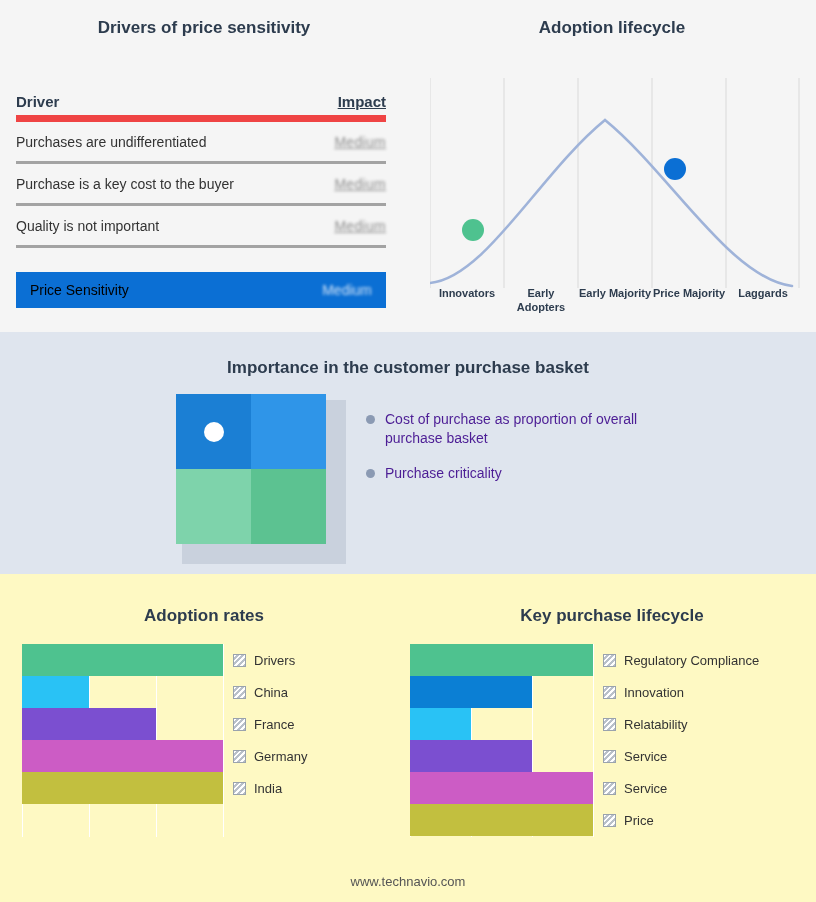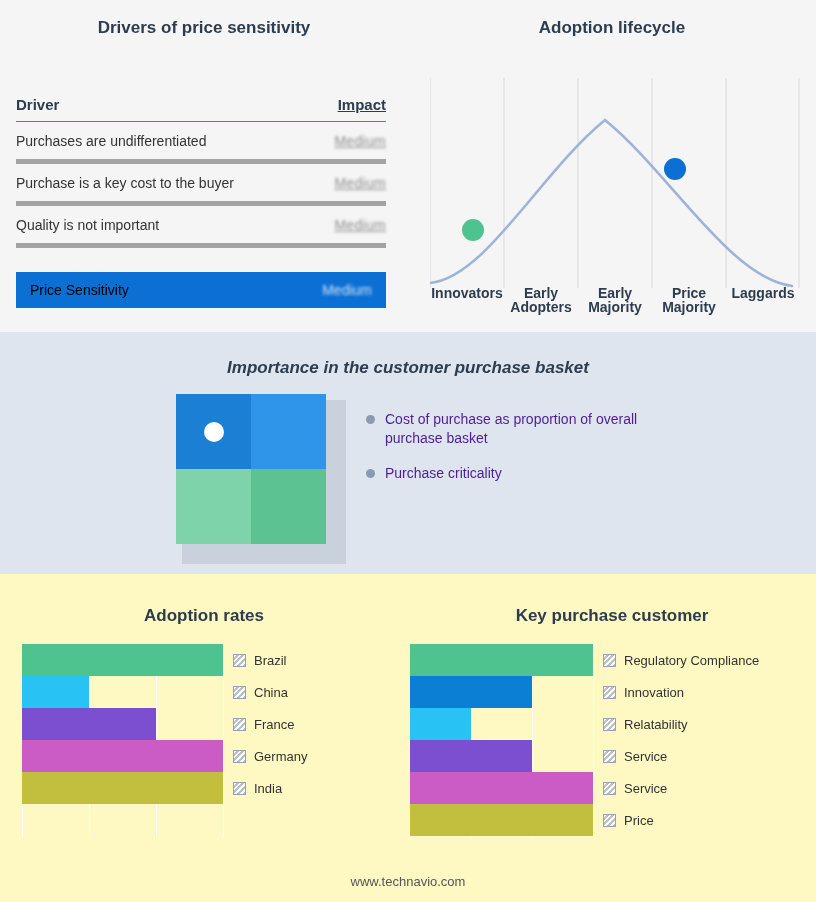--- a/index.html
+++ b/index.html
@@ -21,45 +21,45 @@
     text-align: center;
   }
 
   
   .band-top { position: absolute; left: 0; top: 0; width: 816px; height: 332px; background: #f5f5f5; }
 
   .drivers { position: absolute; left: 0; top: 0; width: 408px; height: 332px; }
   .drivers .panel-title { position: absolute; left: 0; top: 18px; width: 408px; }
 
   .drivers-table { position: absolute; left: 16px; top: 88px; width: 370px; }
-  .dt-row { display: flex; align-items: center; height: 42px; border-bottom: 5px solid #a3a3a3; }
-  .dt-head { height: 34px; border-bottom: 1px solid #ef4444; }
+  .dt-row { display: flex; align-items: center; height: 42px; border-bottom: 3px solid #a3a3a3; }
+  .dt-head { height: 34px; border-bottom: 7px solid #ef4444; }
   .dt-head .dt-c1, .dt-head .dt-c2 { font-weight: bold; font-size: 15px; color: #2d3c4e; }
   .dt-c1 { flex: 1; font-size: 14px; color: #333; }
   .dt-c2 { width: 86px; text-align: right; font-size: 14px; text-decoration: underline; }
   .blurred { color: #8e8e8e; filter: blur(1.7px); letter-spacing: .3px; }
   .dt-total {
     position: absolute; left: 16px; top: 272px; width: 370px; height: 36px;
     background: #0b6fd4; display: flex; align-items: center; padding: 0 14px;
   }
   .dt-total .t-label { flex: 1; color: #000000; font-size: 14px; }
   .dt-total .t-value { width: 86px; text-align: right; color: #cfe2f7; font-size: 14px; filter: blur(1.7px); }
 
   
   .lifecycle { position: absolute; left: 408px; top: 0; width: 408px; height: 332px; }
   .lifecycle .panel-title { position: absolute; left: 0; top: 18px; width: 408px; }
   .lc-chart { position: absolute; left: 22px; top: 78px; width: 370px; height: 210px; }
   .lc-labels { position: absolute; left: 22px; top: 286px; width: 370px; height: 40px; display: flex; }
   .lc-lab {
-    flex: 1; text-align: center; font-size: 14px; font-weight: bold; color: #2d3c4e; line-height: 14px;
+    flex: 1; text-align: center; font-size: 11px; font-weight: bold; color: #2d3c4e; line-height: 14px;
   }
 
   
   .band-mid { position: absolute; left: 0; top: 332px; width: 816px; height: 242px; background: #dfe5ee; }
-  .band-mid .panel-title { position: absolute; left: 0; top: 26px; width: 816px; font-style: italic; }
+  .band-mid .panel-title { position: absolute; left: 0; top: 26px; width: 816px; }
   .quad-wrap { position: absolute; left: 176px; top: 62px; width: 170px; height: 170px; }
   .quad-shadow { position: absolute; left: 6px; top: 6px; width: 164px; height: 164px; background: #c9d1dd; }
   .quad { position: absolute; left: 0; top: 0; width: 150px; height: 150px; display: grid; grid-template-columns: 1fr 1fr; grid-template-rows: 1fr 1fr; }
   .quad div { width: 100%; height: 100%; }
   .quad .dot {
     position: absolute; left: 28px; top: 28px; width: 20px; height: 20px; border-radius: 50%;
     background: #fff;
   }
   .legend { position: absolute; left: 366px; top: 78px; width: 330px; }
   .legend-item { display: flex; align-items: flex-start; margin-bottom: 16px; }
@@ -185,21 +185,21 @@
       <div class="bars" style="left:22px; width:370px;">
         <div class="gridline" style="left:0px;   height:193px;"></div>
         <div class="gridline" style="left:67px;  height:193px;"></div>
         <div class="gridline" style="left:134px; height:193px;"></div>
         <div class="gridline" style="left:201px; height:193px;"></div>
 
         <div class="bar-row">
           <div class="bar" style="width:201px;background:#4ec28f"></div>
           <div class="bar-label">
             <span class="bar-icon"></span>
-            <span>Brazil</span>
+            <span>Drivers</span>
           </div>
         </div>
         <div class="bar-row">
           <div class="bar" style="width:67px;background:#29c2f5"></div>
           <div class="bar-label" style="margin-left:134px">
             <span class="bar-icon"></span>
             <span>China</span>
           </div>
         </div>
         <div class="bar-row">
@@ -220,21 +220,21 @@
           <div class="bar" style="width:201px;background:#c2bf3f"></div>
           <div class="bar-label">
             <span class="bar-icon"></span>
             <span>India</span>
           </div>
         </div>
       </div>
     </div>
 
     <div class="bot-panel" style="left:408px">
-      <div class="panel-title">Key purchase customer</div>
+      <div class="panel-title">Key purchase lifecycle</div>
 
       <div class="bars" style="left:2px; width:390px;">
         <div class="gridline" style="left:0px;   height:193px;"></div>
         <div class="gridline" style="left:61px;  height:193px;"></div>
         <div class="gridline" style="left:122px; height:193px;"></div>
         <div class="gridline" style="left:183px; height:193px;"></div>
 
         <div class="bar-row">
           <div class="bar" style="width:183px;background:#4ec28f"></div>
           <div class="bar-label">

